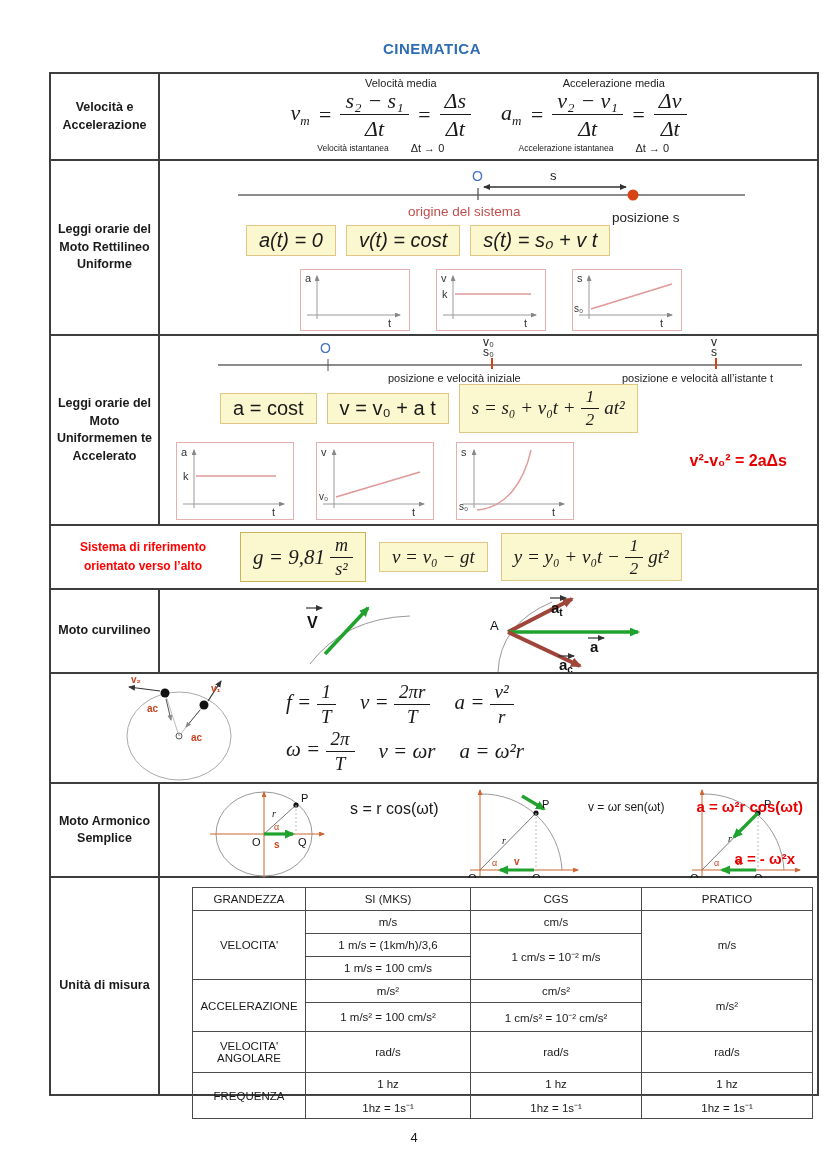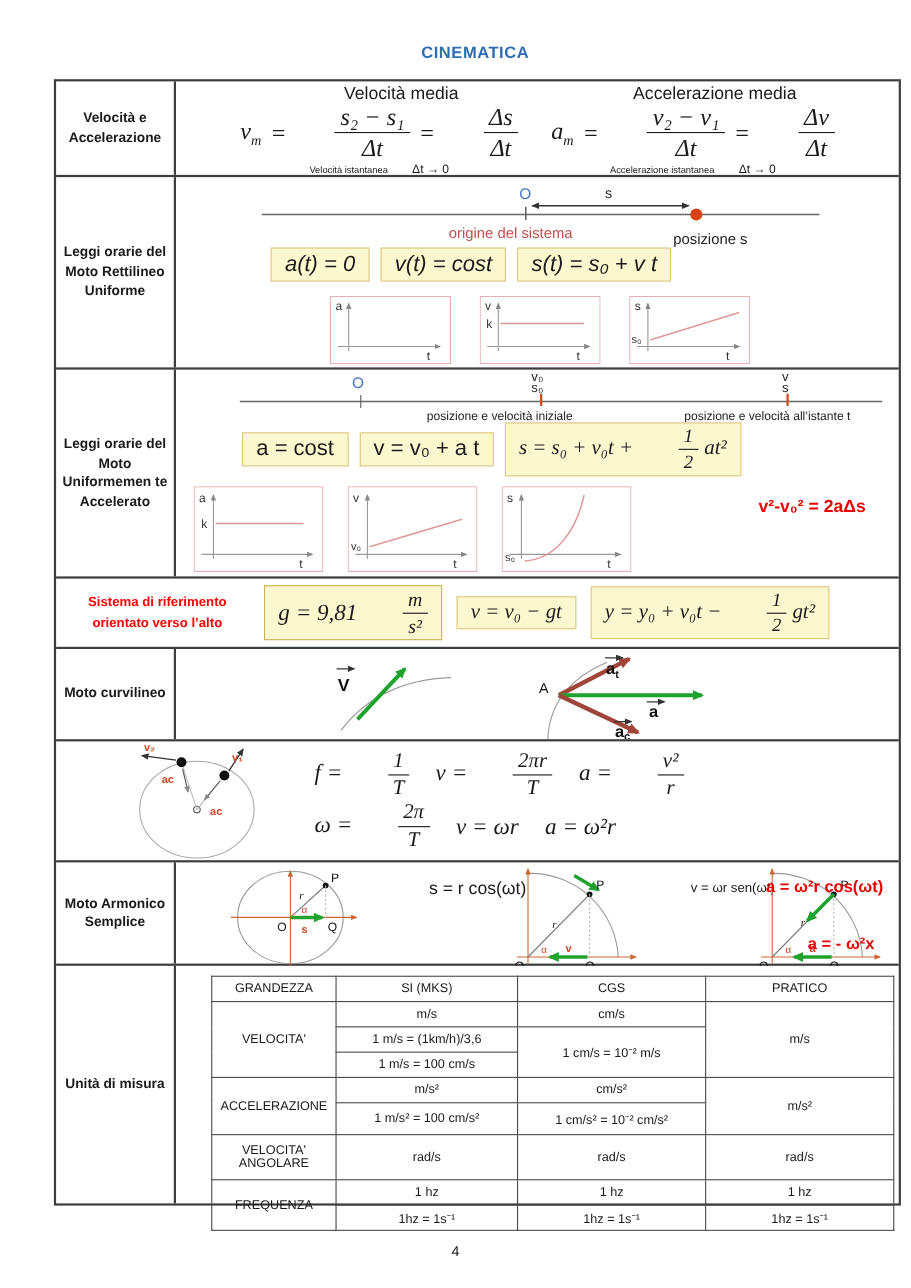--- a/index.html
+++ b/index.html
@@ -11,27 +11,27 @@
   .row{display:flex;border-bottom:2px solid #3d3d3d;}
   .row:last-child{border-bottom:none;}
   .lbl{width:109px;min-width:109px;border-right:2px solid #3d3d3d;display:flex;
        align-items:center;justify-content:center;text-align:center;font-weight:bold;
        font-size:12.5px;line-height:1.4;padding:4px;box-sizing:border-box;}
   .content{flex:1;position:relative;box-sizing:border-box;}
   .h1 .content{height:85px}.h2 .content{height:173px}.h3 .content{height:188px}
   .h4 .content{height:62px}.h5 .content{height:82px}.h6 .content{height:108px}
   .h7 .content{height:92px}.h8 .content{height:216px}
   .math{font-family:"Liberation Serif",serif;font-style:italic;}
-  .frac{display:inline-flex;flex-direction:column;align-items:center;vertical-align:middle;line-height:1.05;margin-left:36px;}
+  .frac{display:inline-flex;flex-direction:column;align-items:center;vertical-align:middle;line-height:1.05;}
   .frac .num{border-bottom:1.4px solid #1a1a1a;padding:0 5px 2px;}
   .frac .den{padding-top:2px;}
   
   .r1wrap{display:flex;justify-content:center;gap:30px;padding-top:3px;}
   .fgroup{display:flex;flex-direction:column;align-items:center;}
-  .fcap{font-size:16px;margin-left:40px;}
+  .fcap{font-size:11px;margin-left:40px;}
   .fline{display:flex;align-items:center;gap:8px;font-size:22px;}
   .fline sub{font-size:13px;font-style:italic;}
   .fsubrow{display:flex;gap:22px;font-size:8.5px;margin-top:2px;align-items:center;}
   
   .ybox{background:#FBF7CE;border:1.5px solid #DFC684;padding:3px 12px;font-size:20px;
         white-space:nowrap;display:inline-flex;align-items:center;gap:5px;}
   .r2boxes{position:absolute;top:64px;left:86px;display:flex;gap:10px;font-style:italic;}
   .r2graphs{position:absolute;top:108px;left:140px;display:flex;gap:26px;}
   .r3boxes{position:absolute;top:48px;left:60px;display:flex;gap:10px;align-items:center;}
   .r3graphs{position:absolute;top:106px;left:16px;display:flex;gap:22px;}
@@ -39,21 +39,21 @@
   .r3red{position:absolute;top:116px;right:30px;font-size:16px;}
   
   .r4wrap{display:flex;align-items:center;height:100%;padding-left:8px;gap:13px;}
   .r4note{color:#FF0000;font-weight:bold;font-size:12px;text-align:center;width:168px;line-height:1.6;}
   
   .r6wrap{display:flex;align-items:center;height:100%;}
   .r6f{display:flex;flex-direction:column;gap:2px;margin-left:10px;font-size:21px;}
   .r6line{display:flex;align-items:center;gap:24px;}
   .r6line .frac{font-size:19px;}
   
-  .r7red{position:absolute;white-space:nowrap;font-size:15px;margin-left:40px;}
+  .r7red{position:absolute;white-space:nowrap;font-size:15px;}
   
   .r8wrap{padding:9px 0 0 32px;}
   table.units{border-collapse:collapse;font-size:11.5px;text-align:center;color:#1a1a1a;}
   table.units td{border:1px solid #4a4a4a;padding:1px 6px;height:20px;}
   .cw0{width:100px}.cw1{width:152px}.cw2{width:158px}.cw3{width:158px}
   .pagenum{position:absolute;top:1130px;left:0;width:828px;text-align:center;font-size:13px;}
   svg text{font-family:"Liberation Sans",sans-serif;}
   .sv-ser{font-family:"Liberation Serif",serif;font-style:italic;}
 </style>
 </head>

